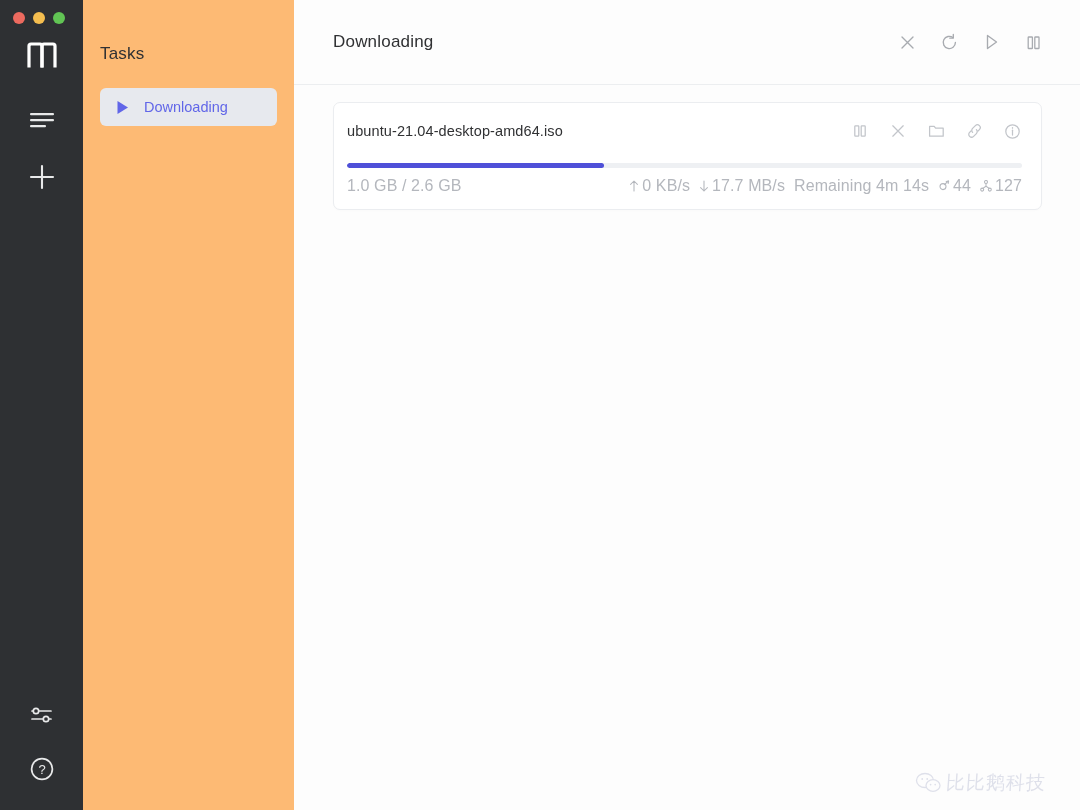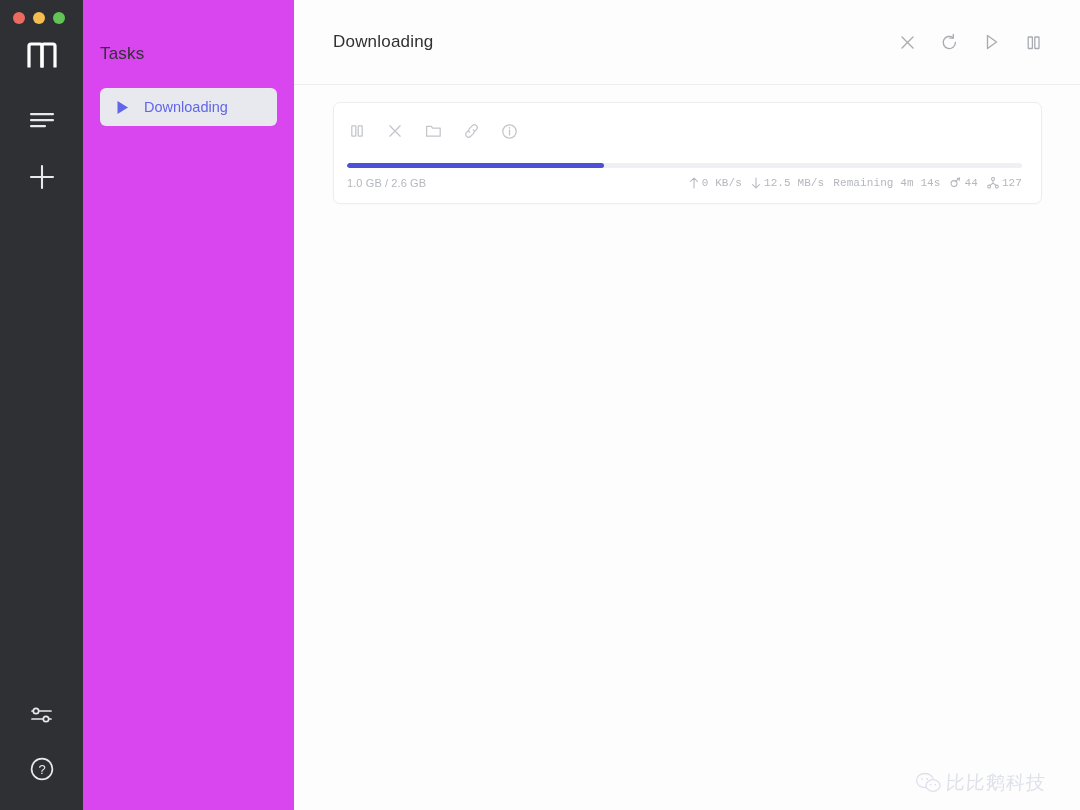--- a/index.html
+++ b/index.html
@@ -66,21 +66,21 @@
   #rail-tasks    { top: 100px; }
   #rail-add      { top: 158px; }
   #rail-settings { bottom: 76px; }
   #rail-help     { bottom: 22px; }
 
   
   .tasks-pane {
     width: 211px;
     flex: 0 0 211px;
     height: 810px;
-    background: #d946ef;
+    background: #fdba74;
     padding-top: 44px;
   }
 
   .tasks-title {
     font-size: 17px;
     color: #303133;
     padding-left: 17px;
     letter-spacing: .2px;
     margin-bottom: 24px;
   }
@@ -180,26 +180,26 @@
   }
   .progress-fill {
     height: 5px;
     border-radius: 3px;
     background: #4f50d8;
   }
 
   .dl-meta {
     display: flex;
     align-items: center;
-    font-size: 11px;
+    font-size: 16px;
     color: #b4b7bd;
     letter-spacing: .1px;
   }
   .dl-size { flex: 1 1 auto; }
-  .dl-stats { display: flex; align-items: flex-start; gap: 9px; font-family: Liberation Mono, monospace; }
+  .dl-stats { display: flex; align-items: flex-start; gap: 9px; }
   .stat { display: flex; align-items: center; gap: 3px; white-space: nowrap; }
   .stat svg { display: block; }
 
   
   .watermark {
     position: absolute;
     right: 34px;
     bottom: 14px;
     opacity: .30;
     display: flex;
@@ -321,20 +321,21 @@
         </div>
 
       </div>
     </div>
 
     <div class="card-area">
 
       <div class="dl-card">
 
         <div class="dl-top">
+          <div class="dl-name">ubuntu-21.04-desktop-amd64.iso</div>
 
           <div class="dl-actions">
 
             <div class="dl-btn">
               <svg width="16" height="16" viewBox="0 0 16 16" aria-hidden="true">
                 <rect x="2.8" y="2.8" width="4" height="10.4" rx="0.6" fill="none" stroke="#c2c5ca" stroke-width="1.25"></rect>
                 <rect x="9.2" y="2.8" width="4" height="10.4" rx="0.6" fill="none" stroke="#c2c5ca" stroke-width="1.25"></rect>
               </svg>
             </div>
 
@@ -381,21 +382,21 @@
               <svg width="10" height="12" viewBox="0 0 10 12" aria-hidden="true">
                 <path d="M5 11 L5 1 M1.6 4.4 L5 1 L8.4 4.4" fill="none" stroke="#b4b7bd" stroke-width="1.05" stroke-linecap="round" stroke-linejoin="round"></path>
               </svg>
               <span>0 KB/s</span>
             </span>
 
             <span class="stat">
               <svg width="10" height="12" viewBox="0 0 10 12" aria-hidden="true">
                 <path d="M5 1 L5 11 M1.6 7.6 L5 11 L8.4 7.6" fill="none" stroke="#b4b7bd" stroke-width="1.05" stroke-linecap="round" stroke-linejoin="round"></path>
               </svg>
-              <span>12.5 MB/s</span>
+              <span>17.7 MB/s</span>
             </span>
 
             <span class="stat">
               <span>Remaining 4m 14s</span>
             </span>
 
             <span class="stat">
               <svg width="12" height="12" viewBox="0 0 12 12" aria-hidden="true">
                 <circle cx="5" cy="6.6" r="3" fill="none" stroke="#b4b7bd" stroke-width="1.05"></circle>
                 <path d="M6.4 4.6 L10.4 1" fill="none" stroke="#b4b7bd" stroke-width="1.05" stroke-linecap="round"></path>

